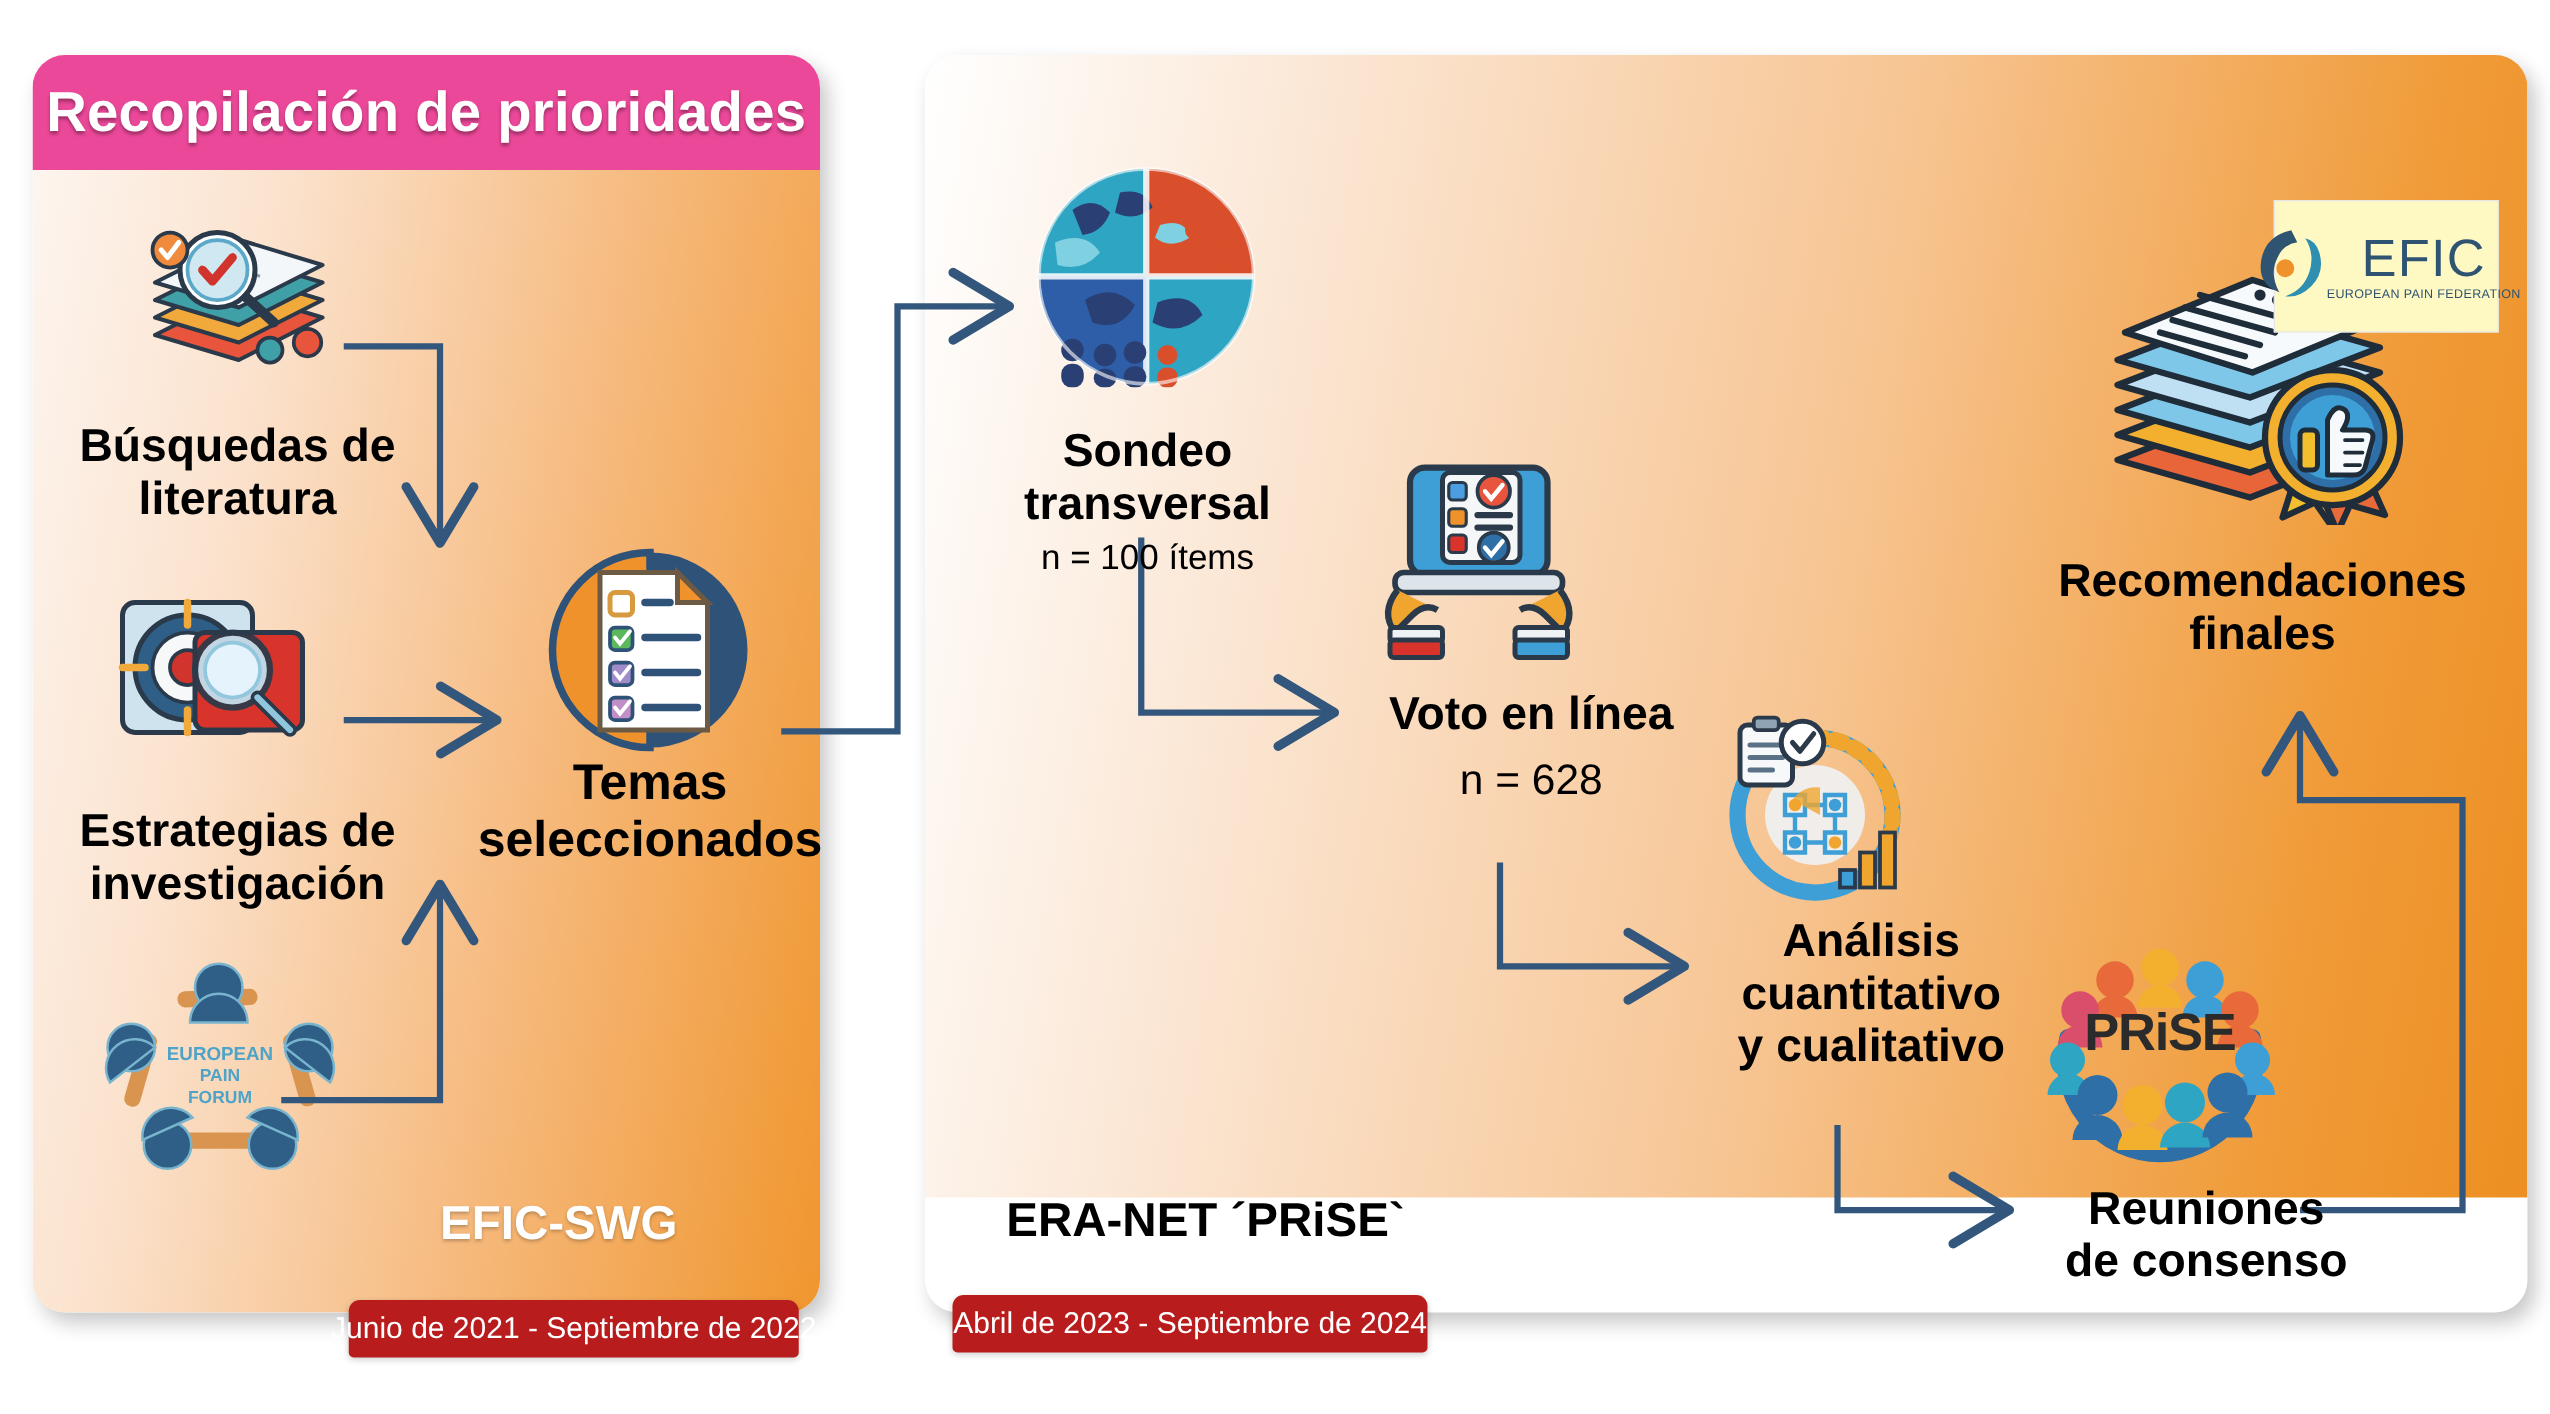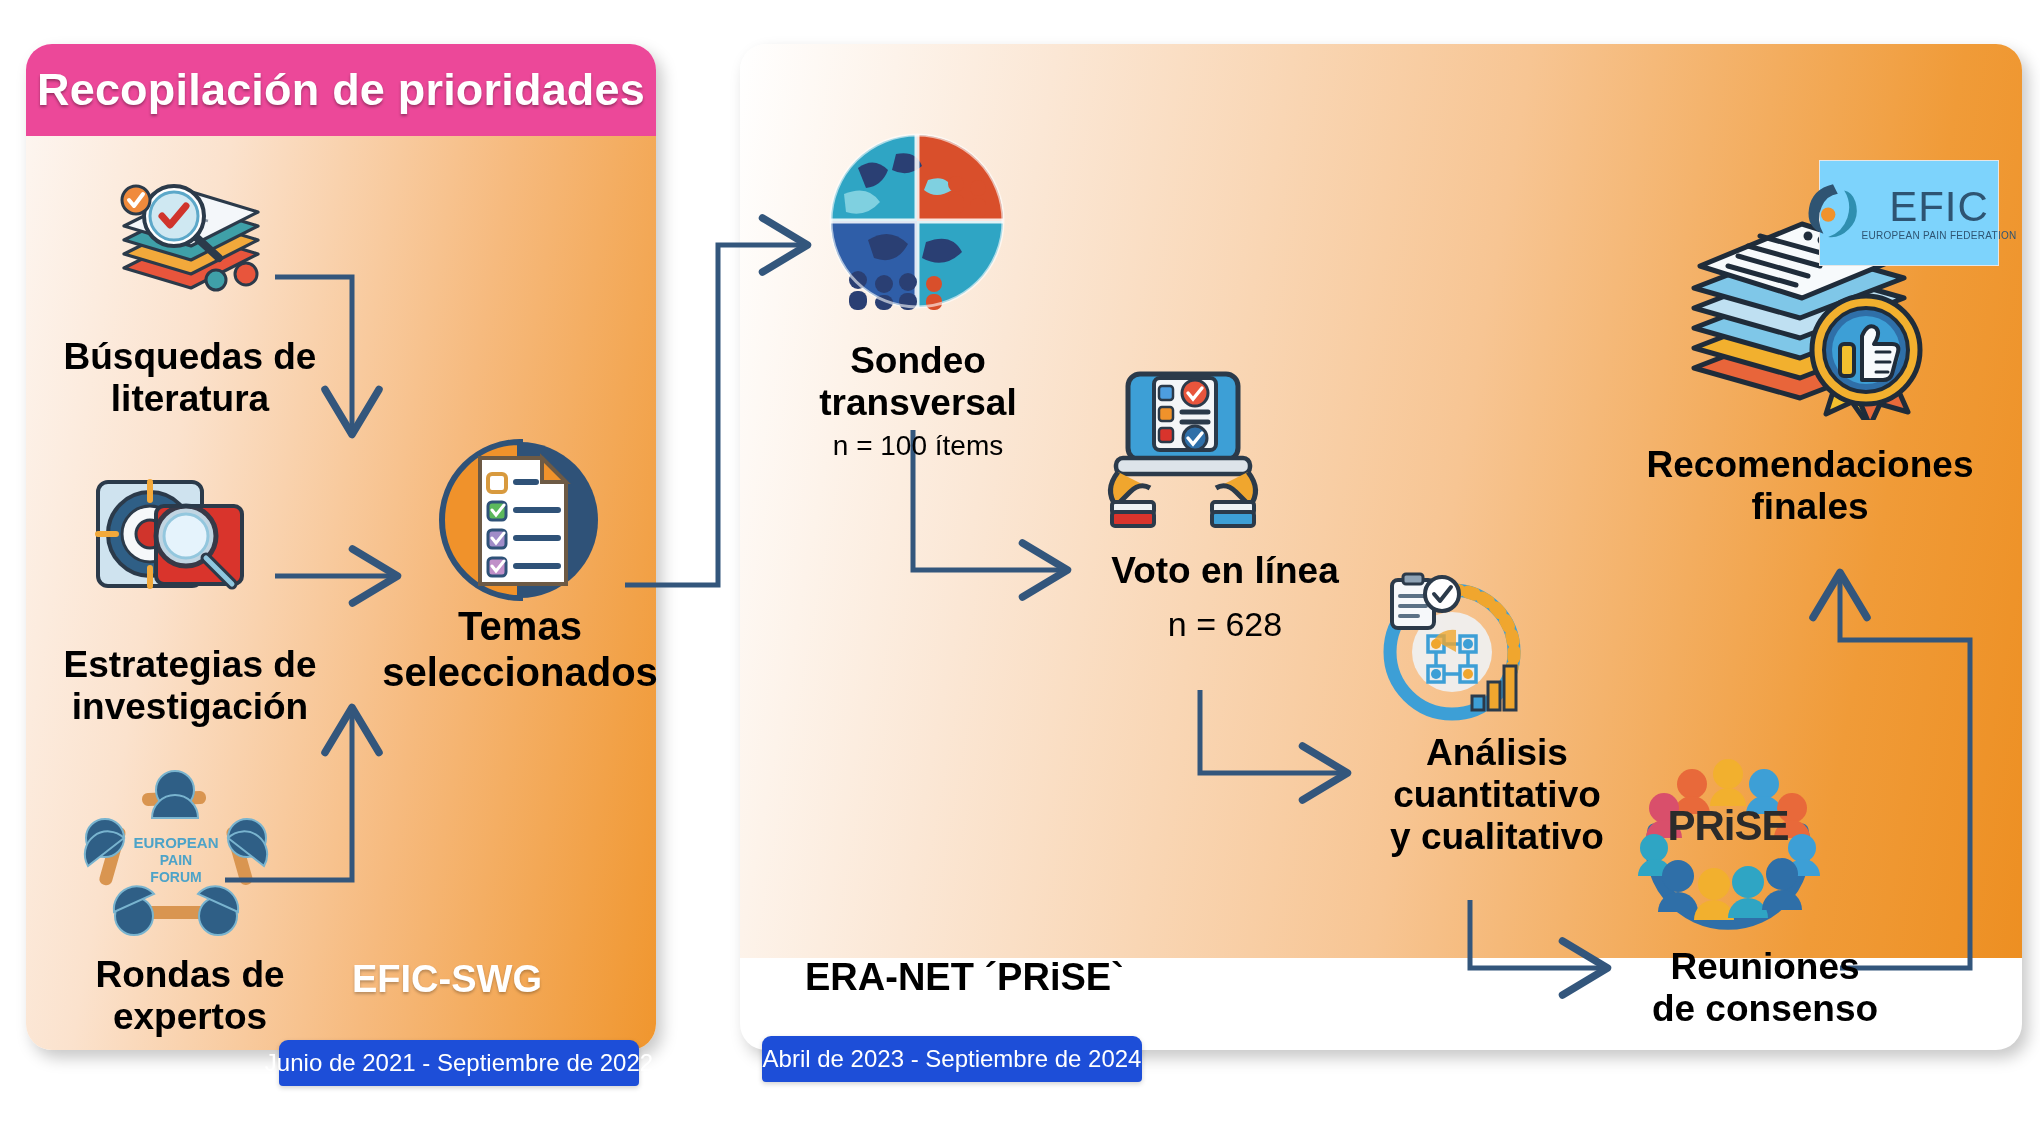--- a/index.html
+++ b/index.html
@@ -66,39 +66,39 @@
     position: absolute;
     font-weight: bold;
     font-size: 38px;
     white-space: nowrap;
   }
   .prog-tag.light { color: #ffffff; text-shadow: 0 2px 3px rgba(0,0,0,0.25); }
   .prog-tag.dark  { color: #000000; }
 
   .date-badge {
     position: absolute;
-    background: #1d4ed8;
+    background: #b91c1c;
     color: #ffffff;
     font-size: 24px;
     border-radius: 9px 9px 4px 4px;
     display: flex; align-items: center; justify-content: center;
     white-space: nowrap;
     box-shadow: 0 2px 5px rgba(0,0,0,0.18);
     padding: 0 14px;
     height: 46px;
   }
 
   
   .icon { position: absolute; }
   .icon svg { display:block; width:100%; height:100%; }
 
   
   #efic-logo {
     position: absolute;
-    background: #7dd3fc;
+    background: #fef9c3;
     display: flex; align-items: center; justify-content: center;
     border: 1px solid #e6e6e6;
   }
   #efic-logo .efic-text {
     font-family: "Liberation Sans", sans-serif;
     color: #2e5472;
     font-size: 42px;
     font-weight: 500;
     letter-spacing: 1px;
     line-height: 1;
@@ -416,22 +416,20 @@
       <path d="M1840 968 H1970 V640 H1840 V575"></path>
     </g>
   </svg>
 
   <div class="node-label" style="left:30px; top:336px; width:320px; font-size:37px;">Búsquedas de
 literatura</div>
 
   <div class="node-label" style="left:30px; top:644px; width:320px; font-size:37px;">Estrategias de
 investigación</div>
 
-  <div class="node-label" style="left:30px; top:954px; width:320px; font-size:37px;">Rondas de
-expertos</div>
 
   <div class="node-label" style="left:350px; top:604px; width:340px; font-size:40px;">Temas
 seleccionados</div>
 
   <div class="prog-tag light" style="left:352px; top:958px;">EFIC-SWG</div>
 
   <div class="date-badge" style="left:279px; top:1040px; width:360px;">Junio de 2021 - Septiembre de 2022</div>
 
   <div class="node-label" style="left:768px; top:340px; width:300px; font-size:37px;">Sondeo
 transversal</div>

